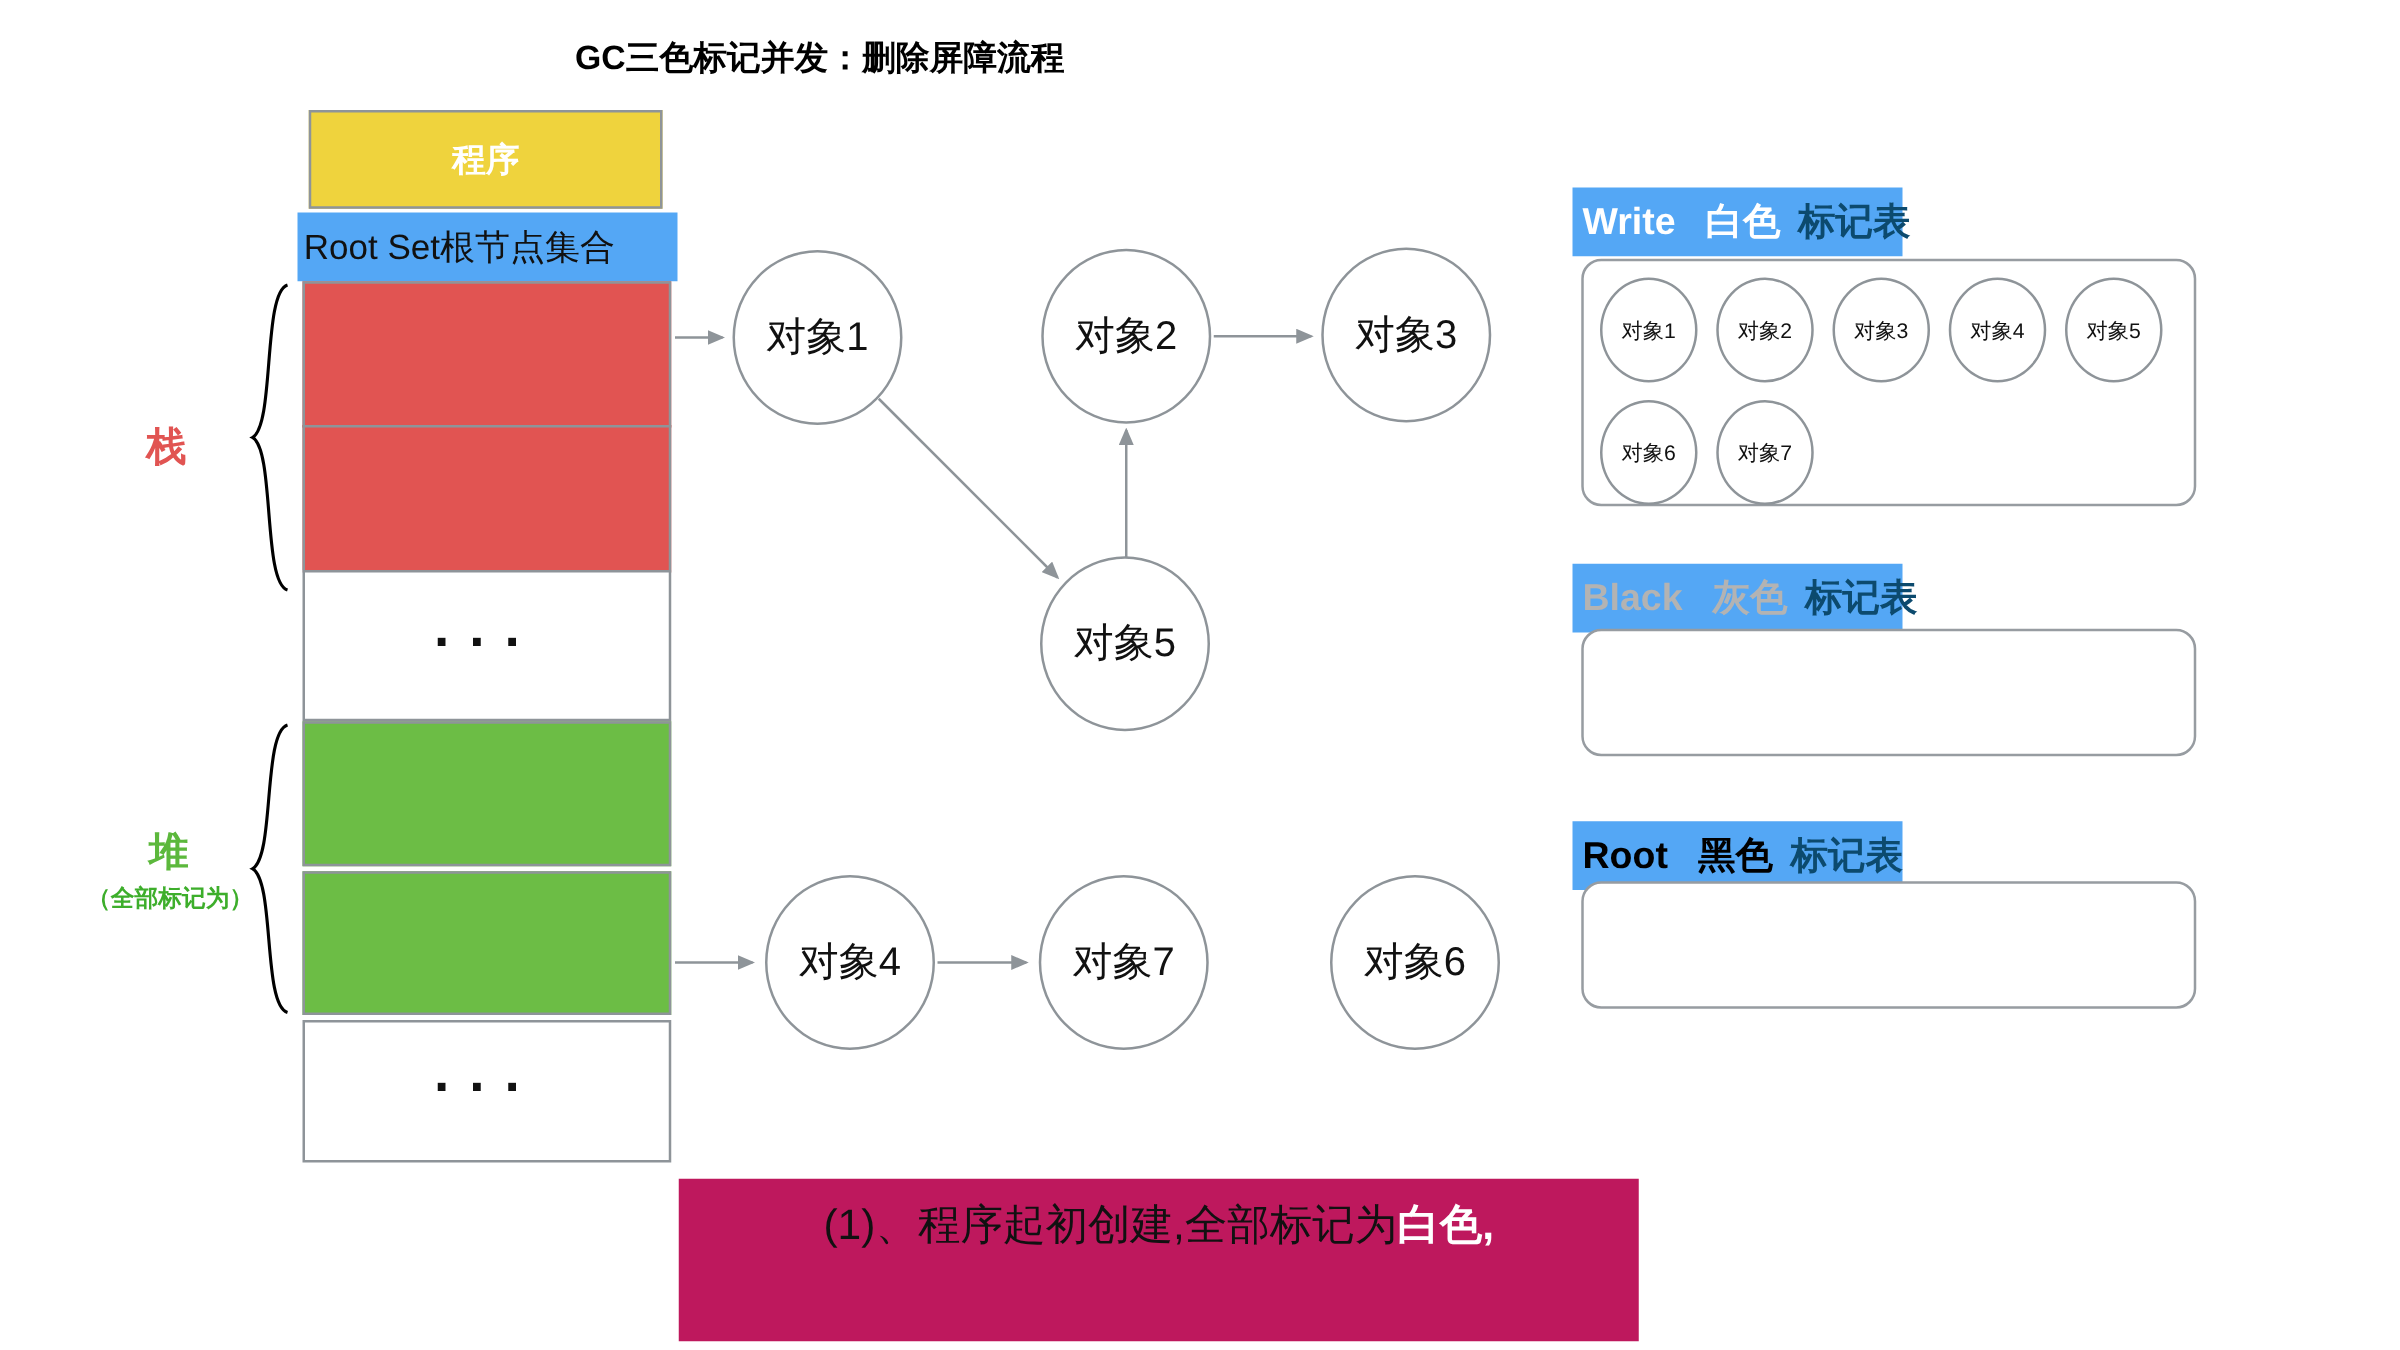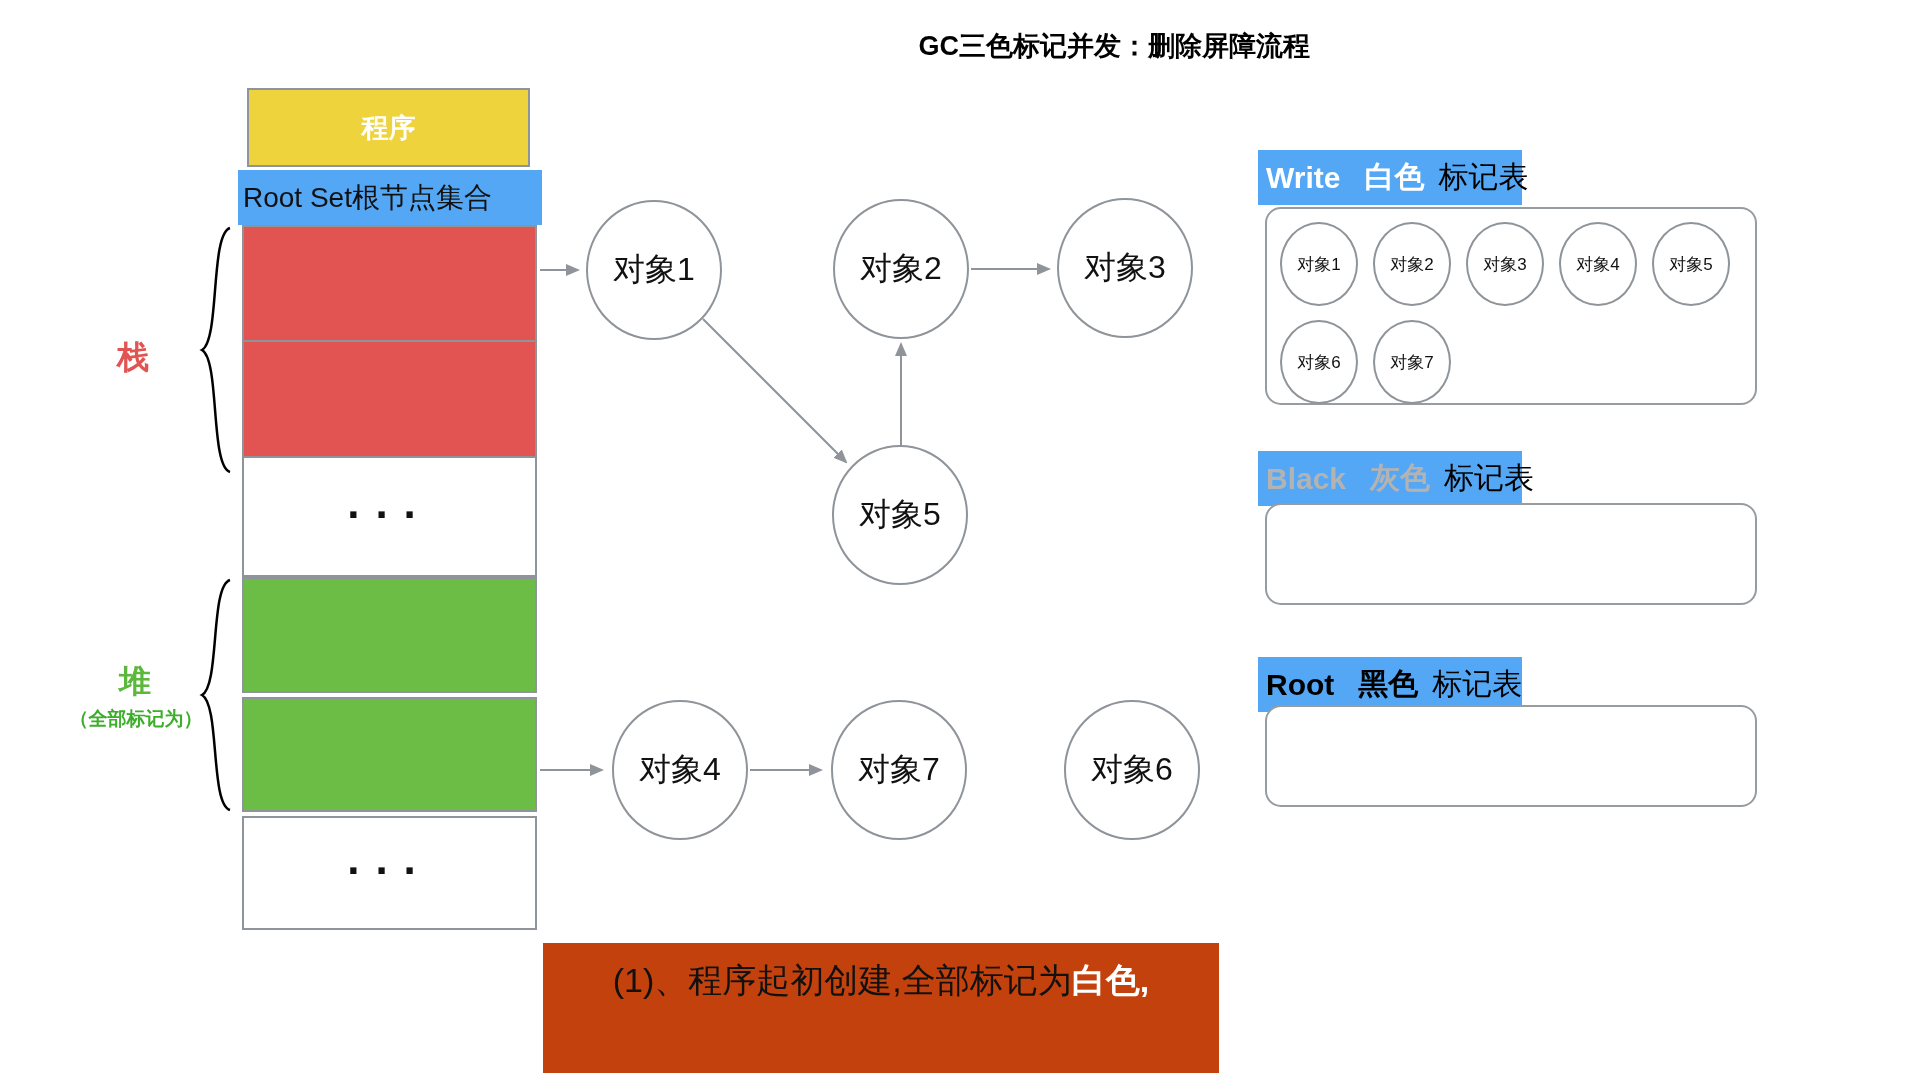--- a/index.html
+++ b/index.html
@@ -1,21 +1,21 @@
 <!DOCTYPE html>
 <html><head>
 <meta charset="utf-8">
 <style>
   html,body{margin:0;padding:0;background:#ffffff;}
   .canvas{
     position:relative;width:1920px;height:1080px;background:#ffffff;overflow:hidden;
     font-family:"Liberation Sans","DejaVu Sans",sans-serif;color:#111;
   }
   .title{
-    position:absolute;left:460px;top:28px;width:850px;text-align:right;
+    position:absolute;left:460px;top:28px;width:850px;text-align:left;
     font-size:27px;font-weight:bold;color:#000;
   }
   
   .membox{position:absolute;box-sizing:border-box;border:2px solid #8E9499;}
   .program{left:247px;top:88px;width:283px;height:79px;background:#EFD33D;
     display:flex;align-items:center;justify-content:center;
     font-size:27px;font-weight:bold;color:#ffffff;}
   .rootset{left:238px;top:170px;width:304px;height:55px;background:#54A7F5;border:none;
     display:flex;align-items:center;font-size:28px;color:#111;padding-left:5px;box-sizing:border-box;}
   .cell{left:242px;width:295px;}
@@ -43,39 +43,39 @@
   .n5{left:832px;top:445px;} .n4{left:612px;top:700px;} .n7{left:831px;top:700px;}
   .n6{left:1064px;top:700px;}
   
   .tbl-header{
     position:absolute;left:1258px;width:264px;height:55px;background:#54A7F5;
     display:flex;align-items:center;padding-left:8px;box-sizing:border-box;
     font-size:30px;white-space:nowrap;gap:14px;
   }
   .tbl-header .en{font-weight:bold;margin-right:10px;}
   .tbl-header .cn{font-weight:bold;}
-  .tbl-header .suffix{font-weight:normal;color:#000000;}
+  .tbl-header .suffix{font-weight:bold;color:#0c4a6e;}
   .white-hd{top:150px;} .white-hd .en,.white-hd .cn{color:#ffffff;}
   .grey-hd{top:451px;}  .grey-hd .en,.grey-hd .cn{color:#B3B3B3;}
   .black-hd{top:657px;} .black-hd .en,.black-hd .cn{color:#000000;}
   .tbl-box{
     position:absolute;left:1265px;width:492px;background:#ffffff;
     border:2px solid #979CA1;border-radius:16px;box-sizing:border-box;
   }
   .white-box{top:207px;height:198px;}
   .grey-box{top:503px;height:102px;}
   .black-box{top:705px;height:102px;}
   .tcircle{
     position:absolute;width:78px;height:84px;border:2px solid #8E9499;border-radius:50%;
     display:flex;align-items:center;justify-content:center;font-size:17px;color:#111;
     box-sizing:border-box;background:#fff;
   }
   
   .caption{
-    position:absolute;left:543px;top:943px;width:676px;height:130px;background:#c2410c;
+    position:absolute;left:543px;top:943px;width:768px;height:130px;background:#be185d;
     text-align:center;font-size:34px;color:#111;padding-top:9px;box-sizing:border-box;
   }
   .caption .line{line-height:56px;}
   .caption .hl{color:#ffffff;font-weight:bold;}
   .overlay{position:absolute;left:0;top:0;pointer-events:none;}
 </style>
 </head>
 <body>
 
 <div class="canvas">

